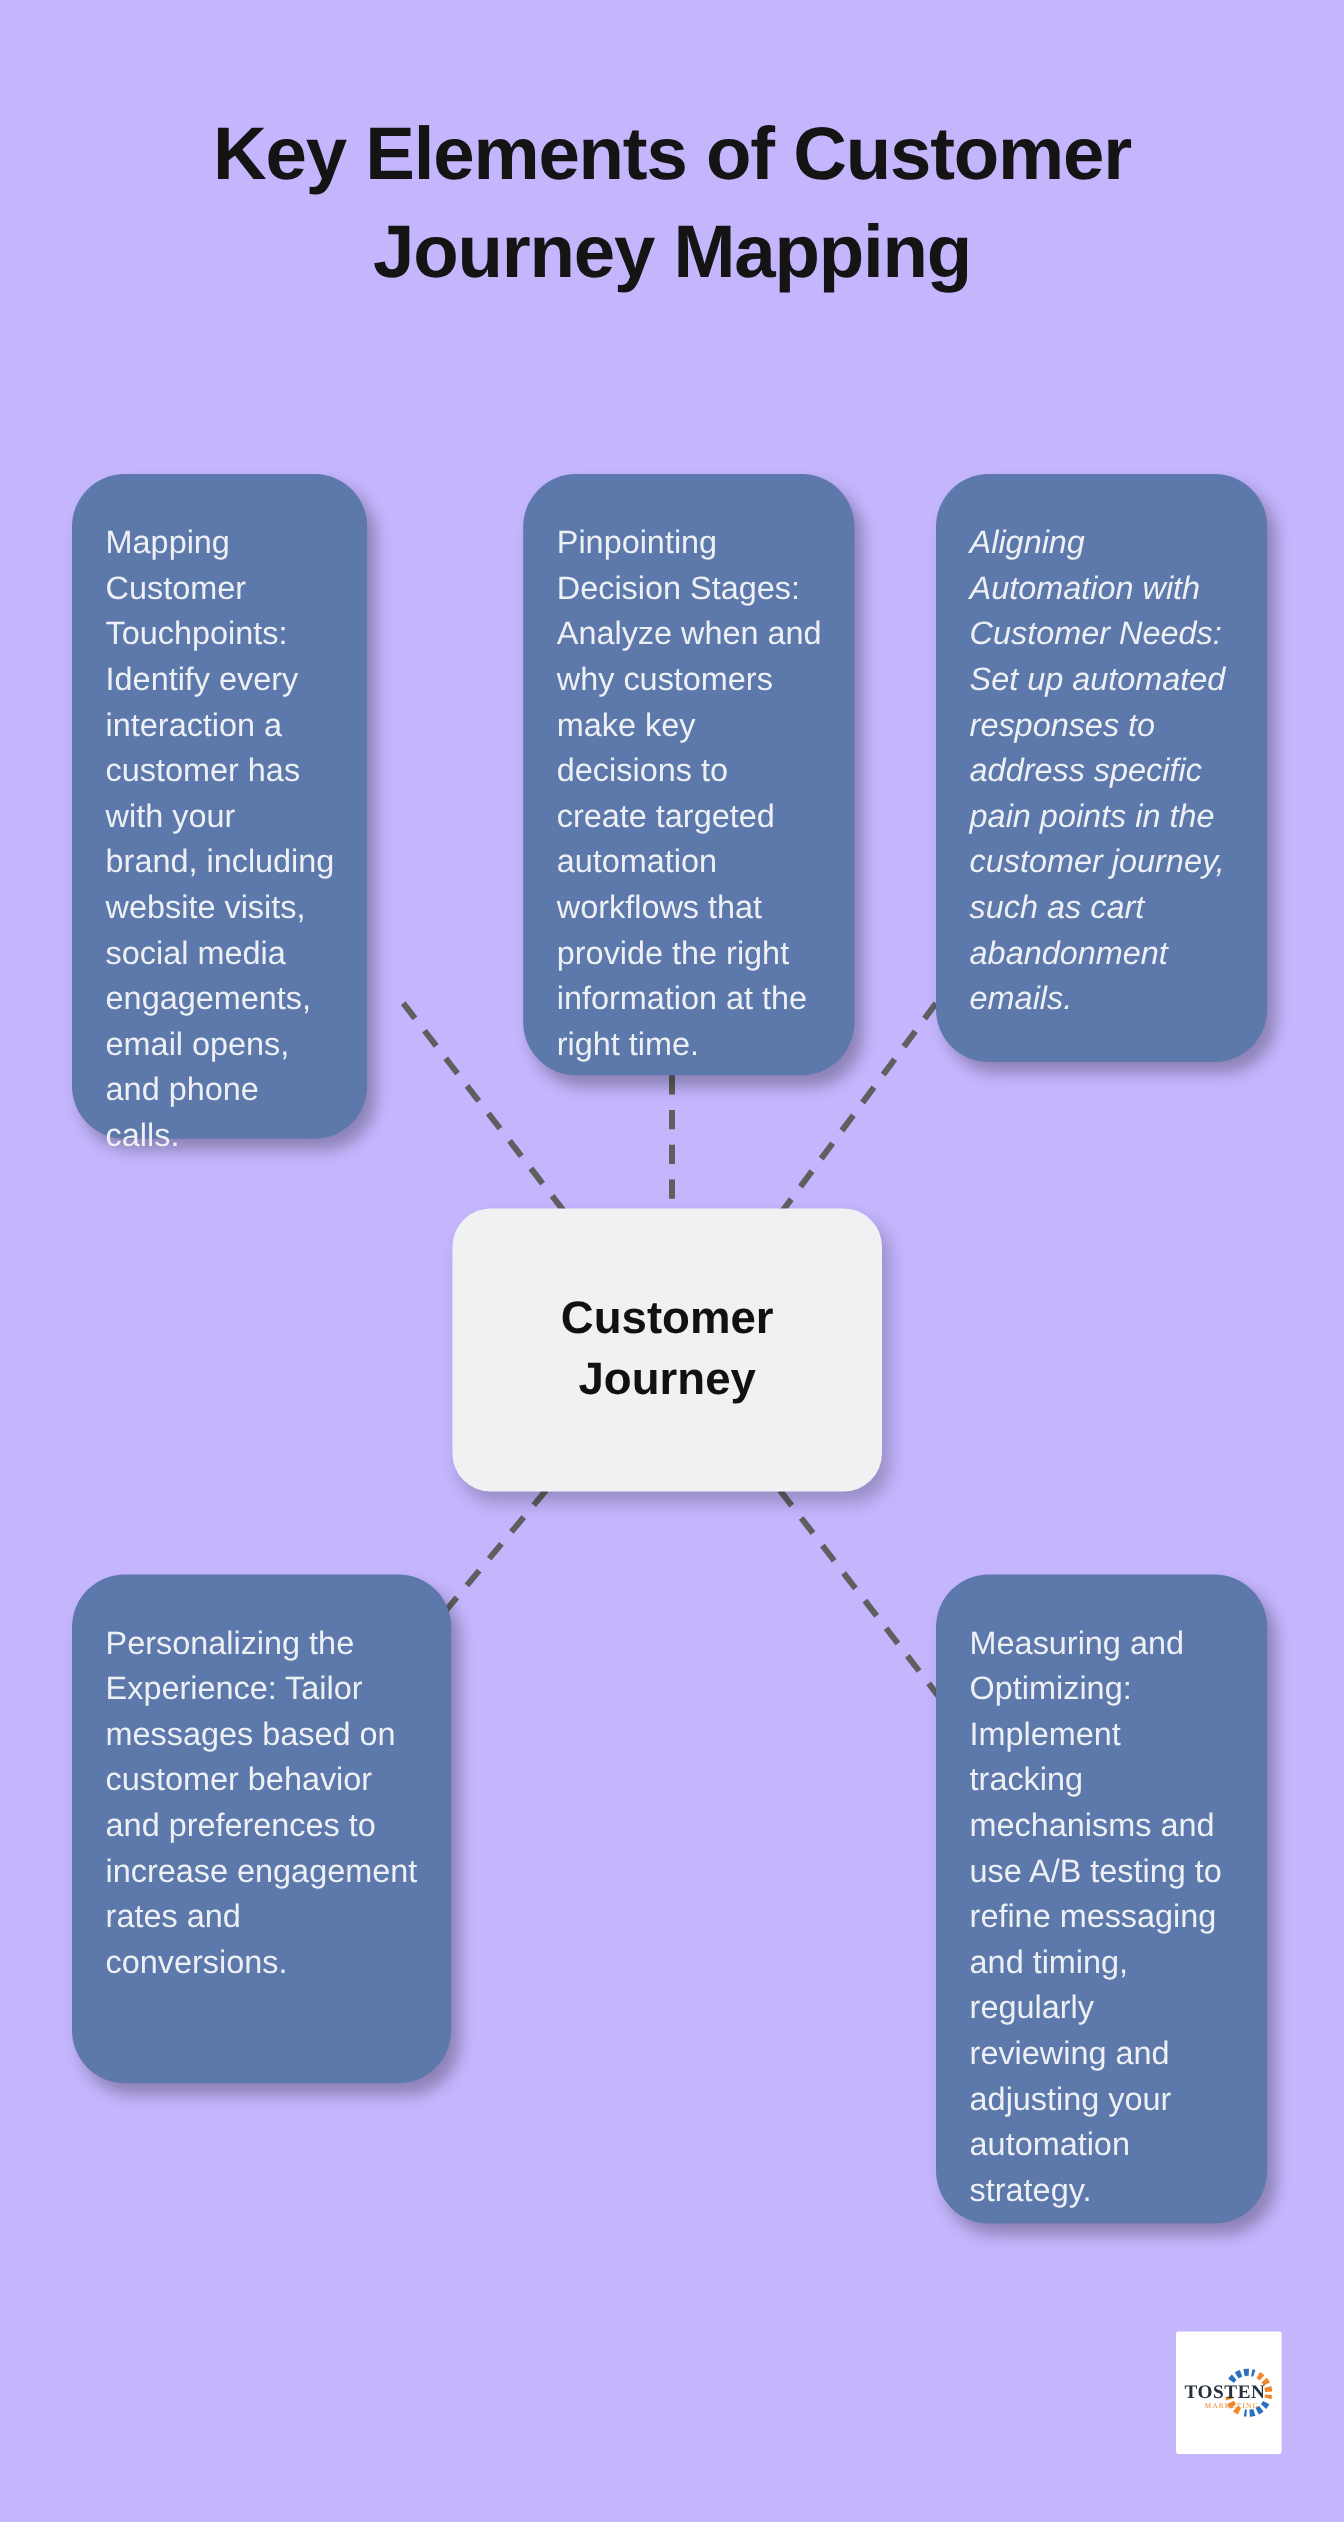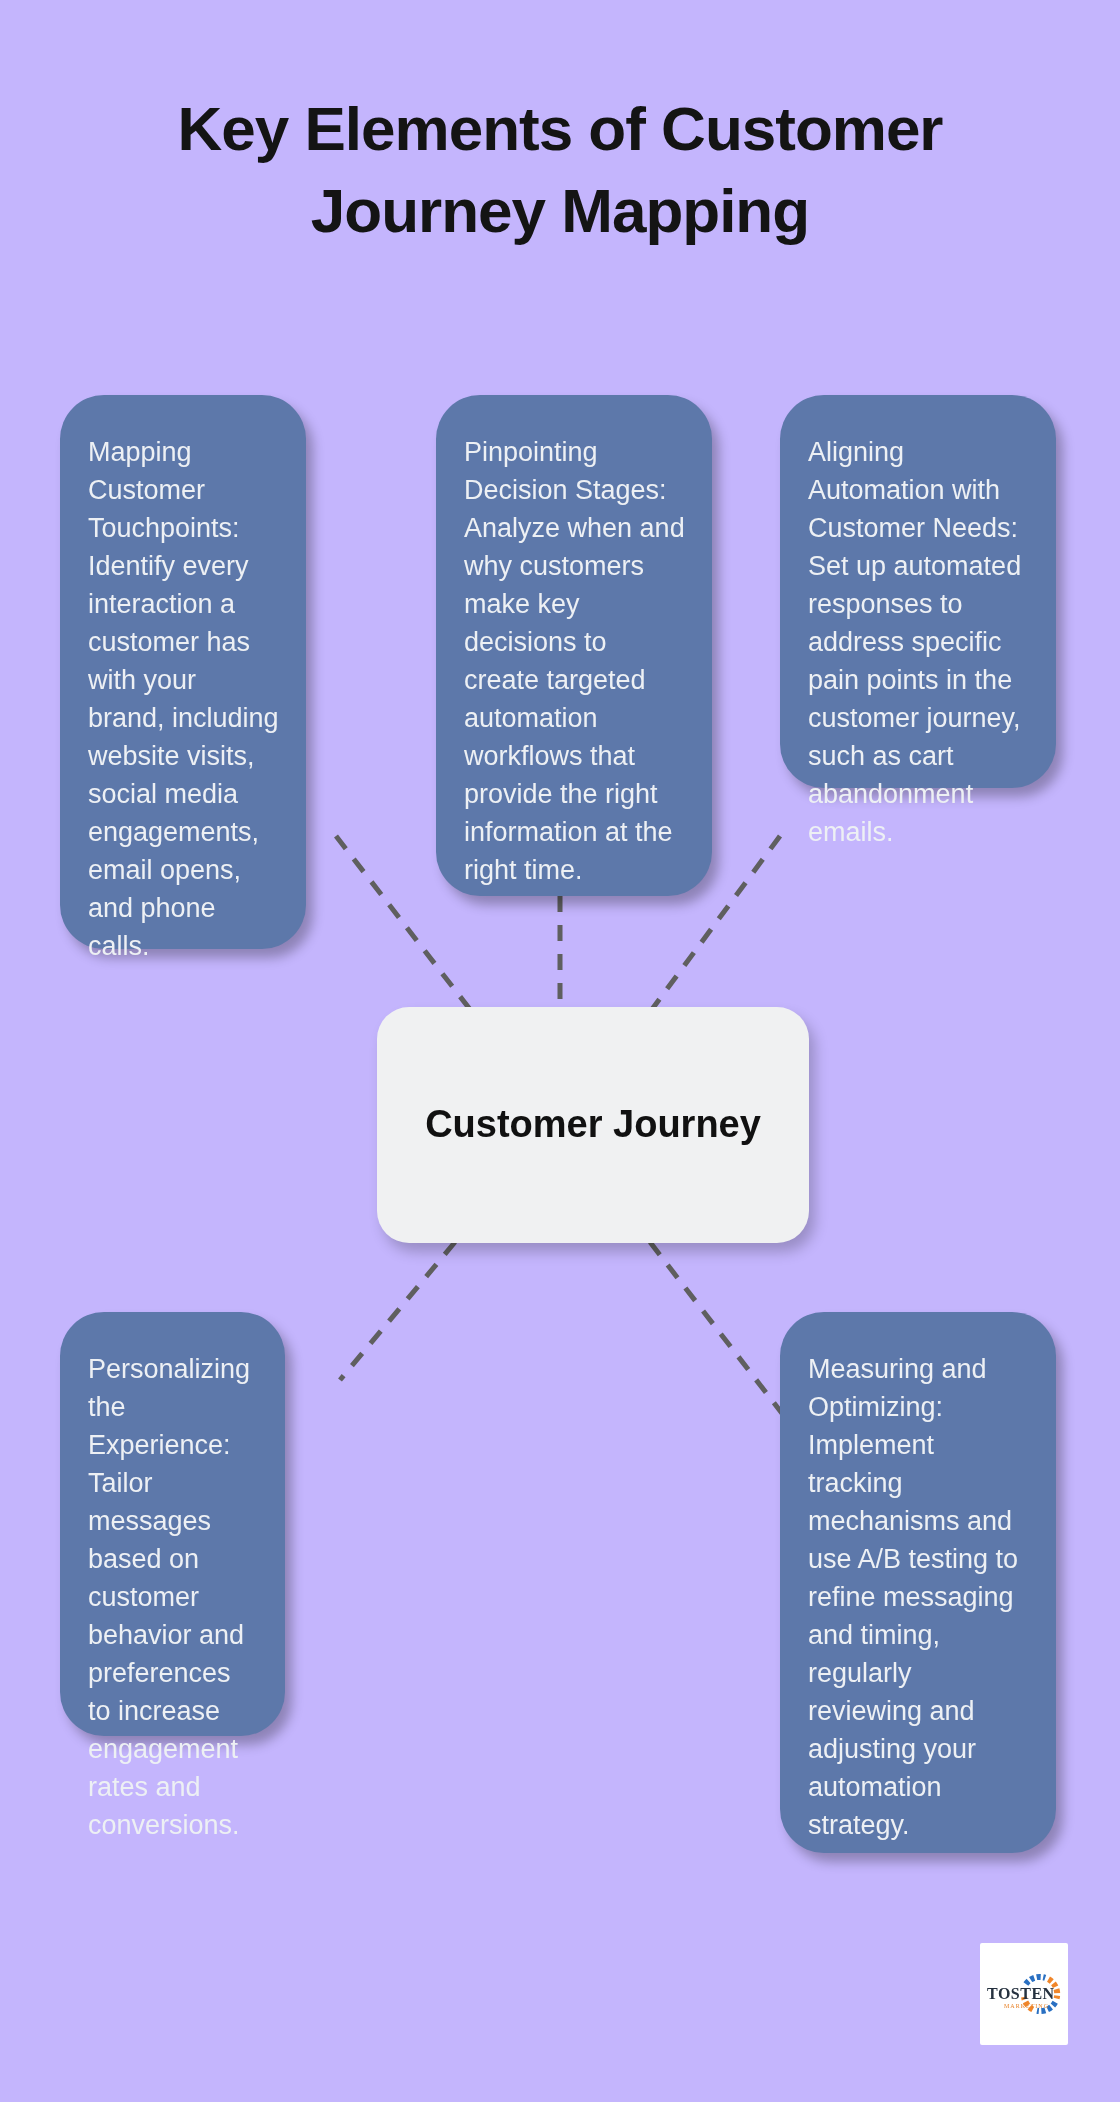--- a/index.html
+++ b/index.html
@@ -43,28 +43,28 @@
     background: #5d78aa;
     border-radius: 44px;
     color: #edf0f4;
     font-size: 27px;
     line-height: 38px;
     padding: 38px 26px 28px 28px;
     box-shadow: 7px 9px 12px rgba(0, 0, 0, 0.28);
   }
   .node-1 { left: 60px;  top: 395px;  width: 246px; height: 554px; }
   .node-2 { left: 420px; top: 395px;  width: 276px; height: 501px; margin-left: 16px; }
-  .node-3 { left: 780px; top: 395px;  width: 276px; height: 393px; }
-  .node-4 { left: 60px;  top: 1312px; width: 225px; height: 424px; }
+  .node-3 { left: 780px; top: 395px;  width: 276px; height: 490px; font-style: italic; }
+  .node-4 { left: 60px;  top: 1312px; width: 316px; height: 424px; }
   .node-5 { left: 780px; top: 1312px; width: 276px; height: 541px; }
   .center-node {
     position: absolute;
     left: 377px;
     top: 1007px;
-    width: 432px;
+    width: 358px;
     height: 236px;
     box-sizing: border-box;
     background: #f0f1f2;
     border-radius: 32px;
     box-shadow: 6px 9px 14px rgba(0, 0, 0, 0.22);
     display: flex;
     align-items: center;
     justify-content: center;
     text-align: center;
     font-size: 38px;

